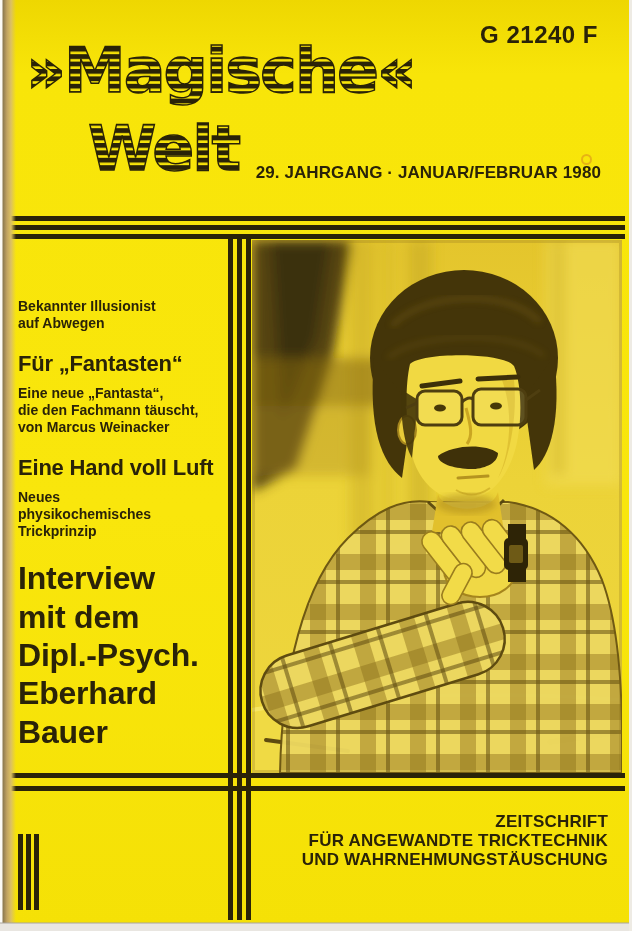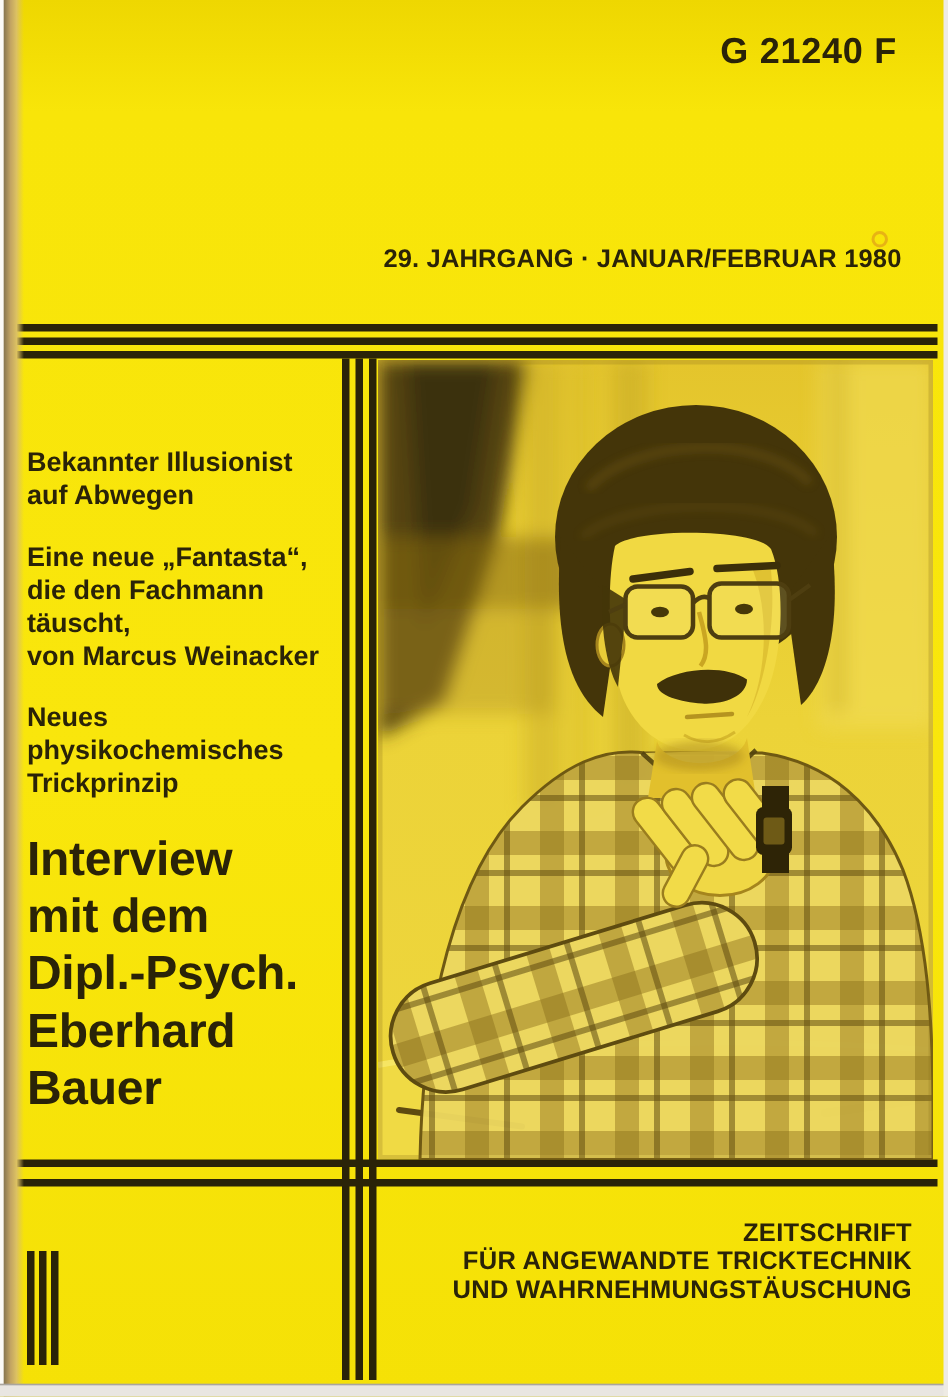--- a/index.html
+++ b/index.html
@@ -34,34 +34,45 @@
   .vdivider .vline:last-child{margin-right:0;}
   .reg-mark{position:absolute;left:18px;top:834px;display:flex;}
   .reg-mark .vline{width:5px;height:76px;background:#2a2308;margin-right:3px;}
   .reg-mark .vline:last-child{margin-right:0;}
 
   
   .articles{position:absolute;left:18px;top:291px;width:212px;}
   .article{margin-bottom:19px;}
   .a-title{font-size:22px;line-height:1.22;font-weight:bold;letter-spacing:-.2px;white-space:pre-line;margin:0;}
   .a-title.big{font-size:32px;line-height:1.2;}
-  .a-sub{font-size:18px;line-height:1.22;font-weight:bold;white-space:pre-line;margin:7px 0 0 0;}
+  .a-sub{font-size:14px;line-height:1.22;font-weight:bold;white-space:pre-line;margin:7px 0 0 0;}
 
   
   .photo{position:absolute;left:252px;top:240px;width:370px;height:533px;}
   .photo svg{display:block;}
 
   
   .tagline{position:absolute;right:24px;top:812px;text-align:right;font-size:17px;font-weight:bold;line-height:19px;letter-spacing:.2px;}
 </style>
 </head>
 <body>
 
 <div class="page">
 
+  <div class="logo">
+    <svg width="452" height="168" viewBox="0 0 452 168">
+      <defs>
+        <pattern id="stripe" width="8" height="7.4" patternUnits="userSpaceOnUse">
+          <rect x="0" y="0" width="8" height="4.8" fill="#2a2307"></rect>
+        </pattern>
+      </defs>
+      <text x="0" y="60" font-size="62" font-weight="bold" letter-spacing="-2" style="font-family:'DejaVu Sans',sans-serif" fill="url(#stripe)" stroke="#2a2307" stroke-width="1.4">»Magische«</text>
+      <text x="62" y="138" font-size="62" font-weight="bold" letter-spacing="-2" style="font-family:'DejaVu Sans',sans-serif" fill="url(#stripe)" stroke="#2a2307" stroke-width="1.4">Welt</text>
+    </svg>
+  </div>
 
   <div class="issue-code">G 21240 F</div>
   <div class="print-dot"></div>
   <div class="edition-line">29. JAHRGANG · JANUAR/FEBRUAR 1980</div>
 
   <div class="rule-top">
     <div class="hline"></div>
     <div class="hline"></div>
     <div class="hline"></div>
   </div>
@@ -71,25 +82,27 @@
     <div class="vline"></div>
     <div class="vline"></div>
   </div>
 
   <div class="articles">
     <div class="article">
       <p class="a-sub">Bekannter Illusionist
 auf Abwegen</p>
     </div>
     <div class="article">
+      <p class="a-title">Für „Fantasten“</p>
       <p class="a-sub">Eine neue „Fantasta“,
 die den Fachmann täuscht,
 von Marcus Weinacker</p>
     </div>
     <div class="article">
+      <p class="a-title">Eine Hand voll Luft</p>
       <p class="a-sub">Neues
 physikochemisches
 Trickprinzip</p>
     </div>
     <div class="article">
       <p class="a-title big">Interview
 mit dem
 Dipl.-Psych.
 Eberhard Bauer</p>
     </div>

